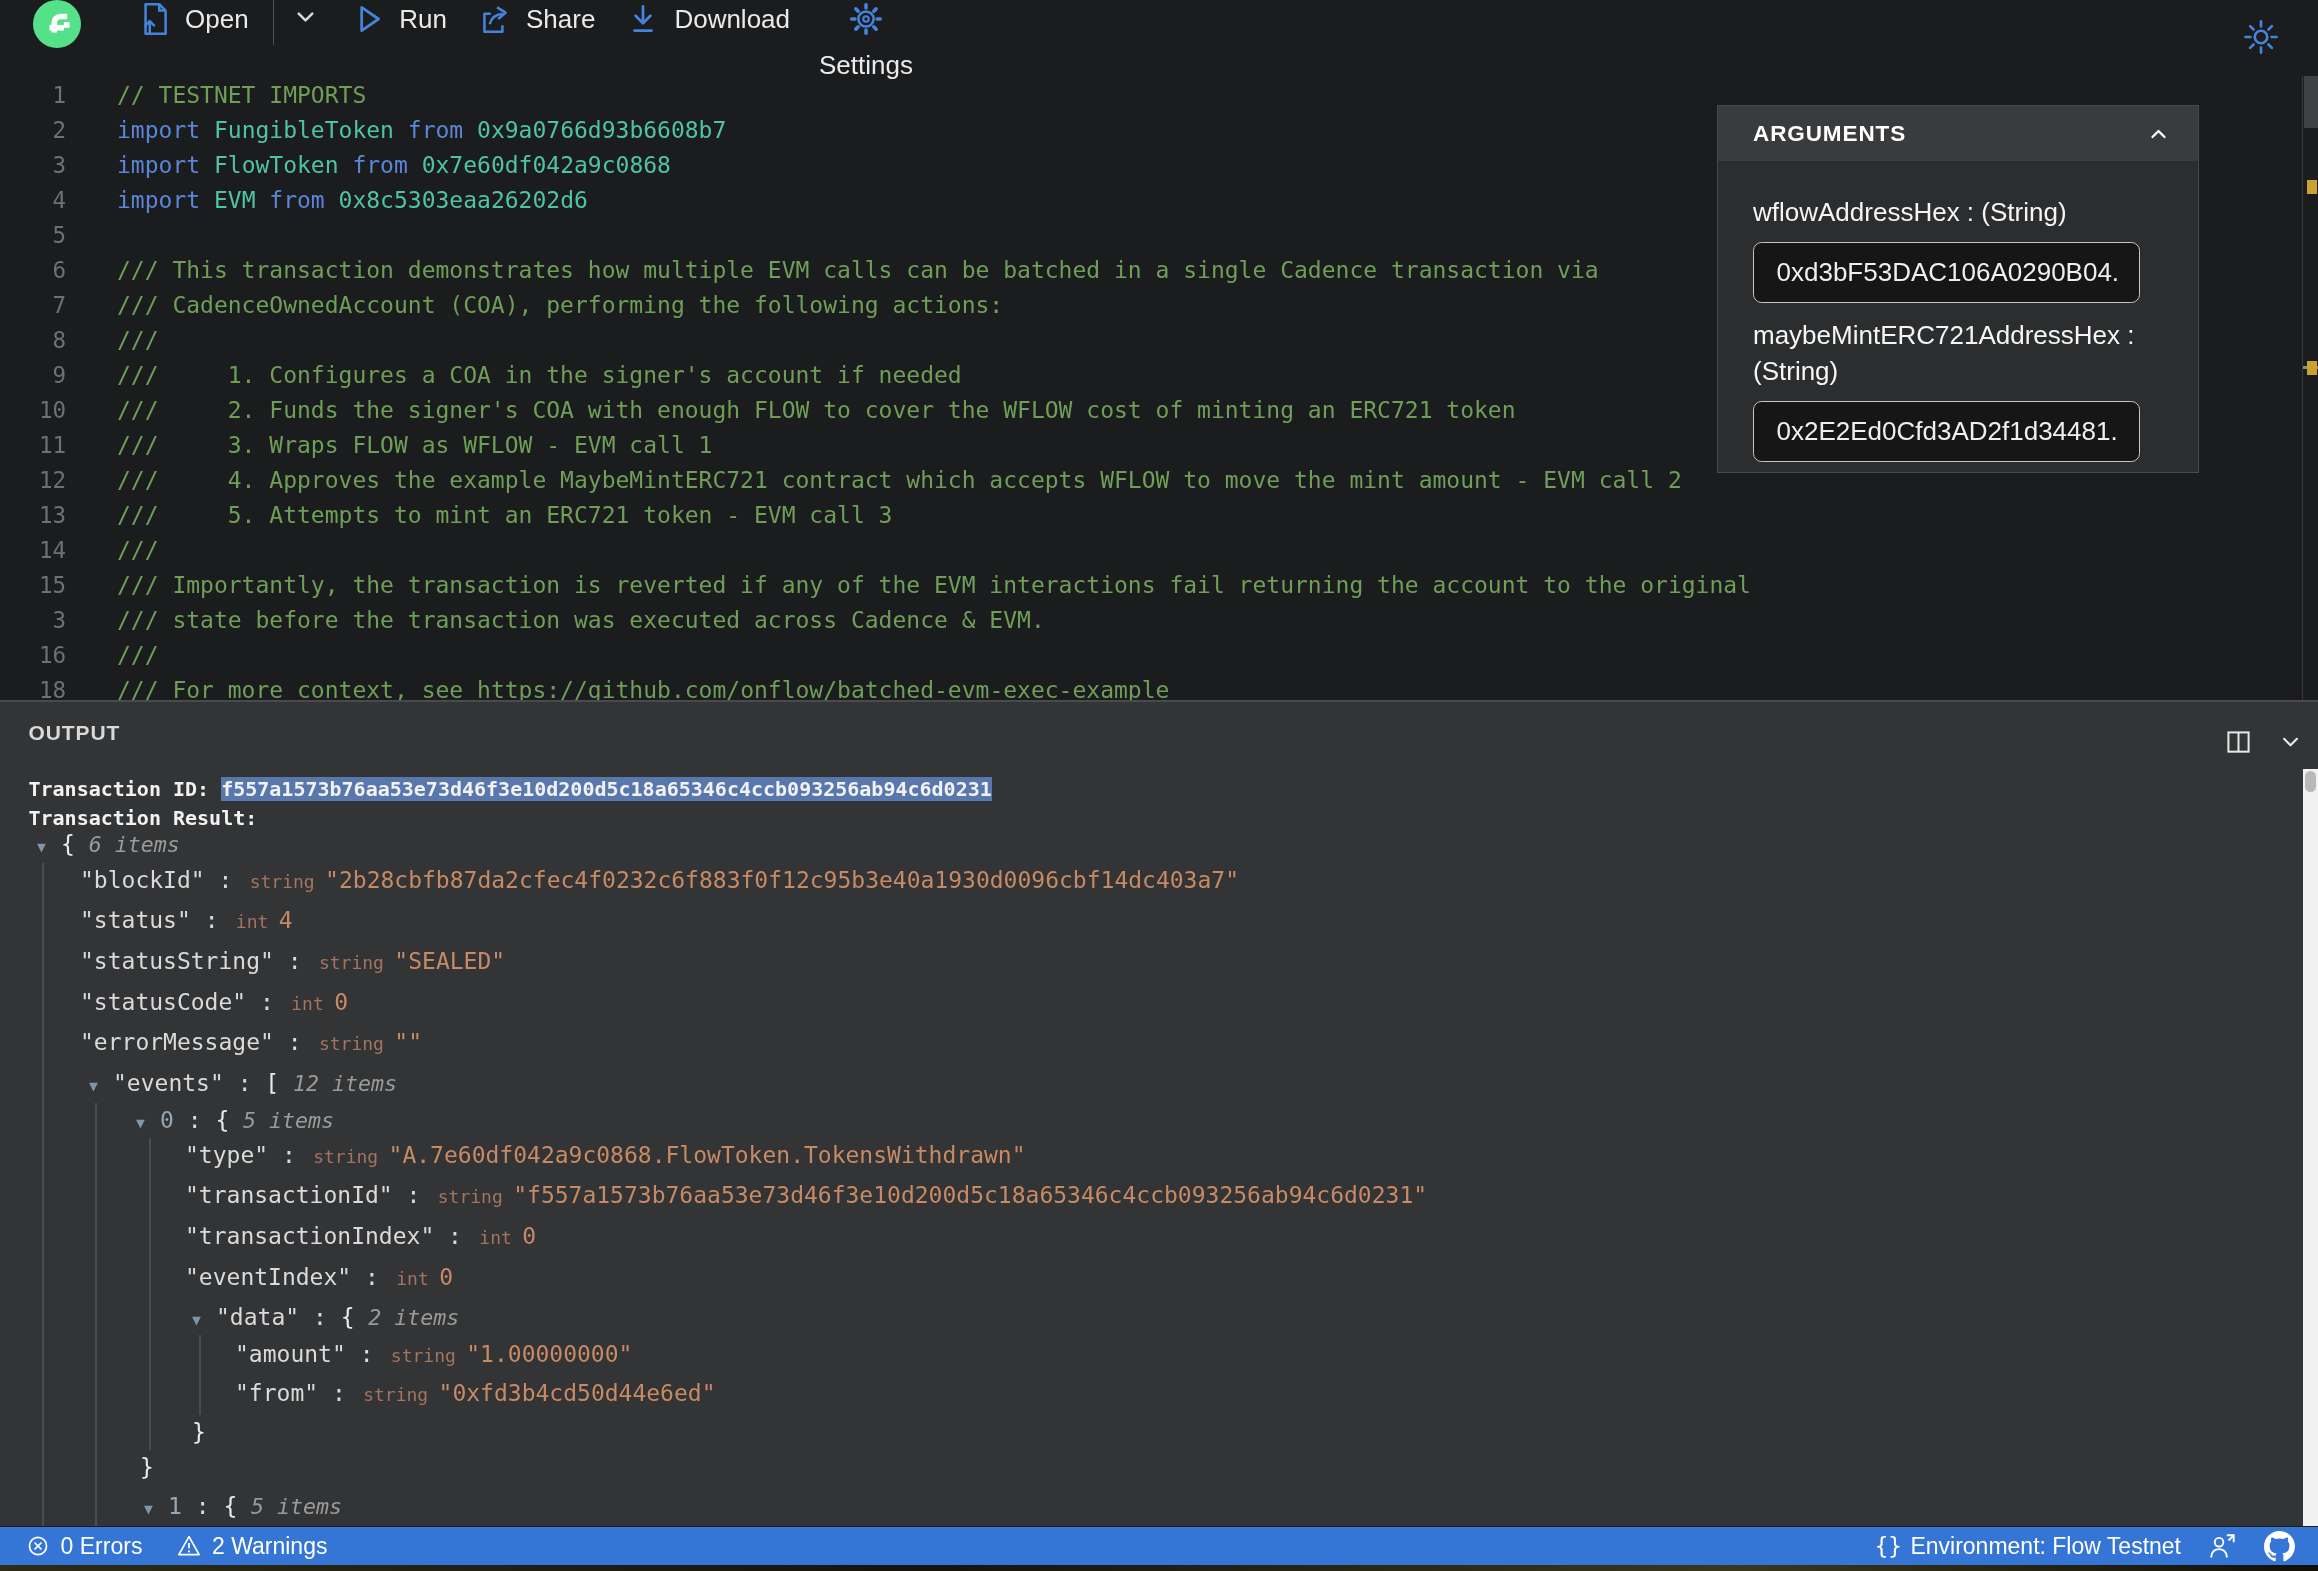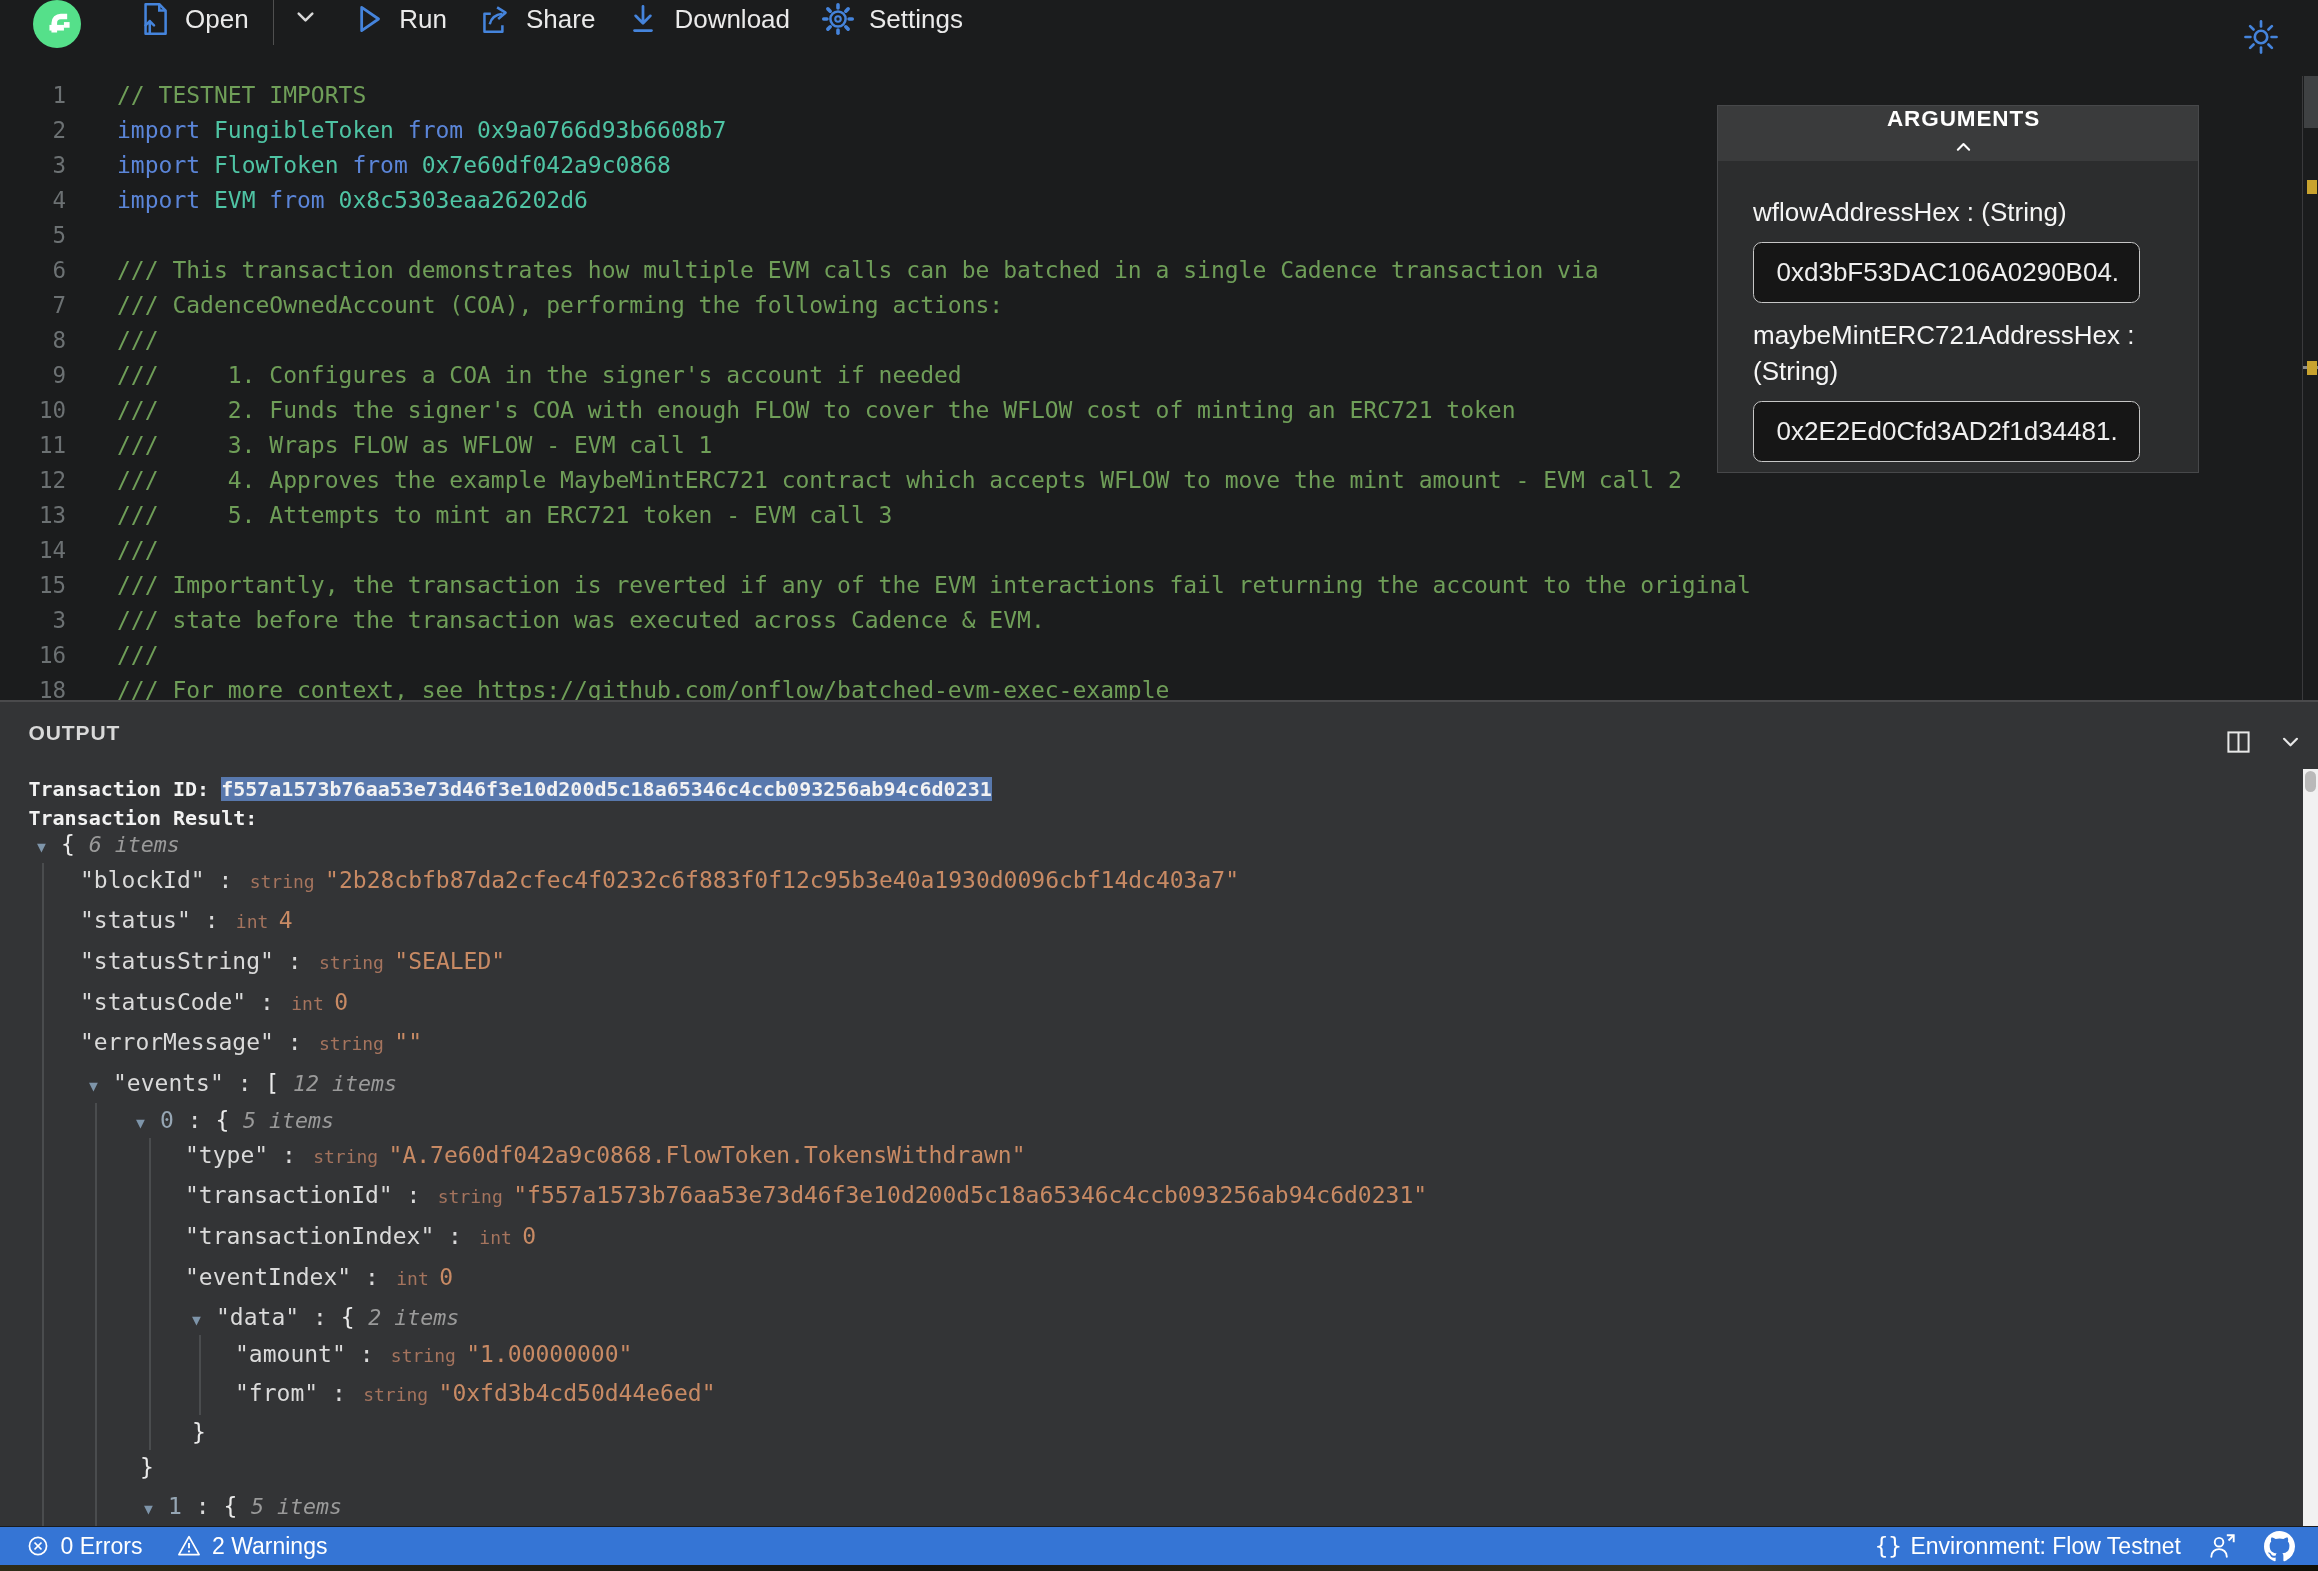--- a/index.html
+++ b/index.html
@@ -9,40 +9,40 @@
   
   .toolbar{position:absolute;left:0;top:0;width:2319px;height:76px;display:flex;align-items:flex-start;}
   .logo{width:48px;height:48px;margin-left:33px;border-radius:50%;background:#55e08a;display:flex;align-items:center;justify-content:center;flex:0 0 auto;}
   .tbtn{display:flex;align-items:center;gap:12px;font-size:26px;color:#eaeaea;cursor:pointer;}
   .tbtn svg{display:block;}
   .tb-open{margin-left:54px;}
   .tdivider{width:1.7px;height:45px;background:#4f4f4f;margin:0 14px 0 24px;}
   .tb-run{margin-left:26px;}
   .tb-share{margin-left:29px;}
   .tb-download{margin-left:29px;}
-  .tb-settings{margin-left:29px;}
+  .tb-settings{margin-left:29px;flex-direction:column;}
   .sun-toggle{position:absolute;left:2241px;top:17.3px;cursor:pointer;}
   
   .editor{position:absolute;left:0;top:78px;width:2302px;height:622px;
           font-family:"DejaVu Sans Mono",monospace;font-size:23px;line-height:35px;overflow:hidden;}
   .eline{display:flex;height:35px;white-space:pre;}
   .lnum{width:66px;text-align:right;color:#6c7173;flex:0 0 auto;font-size:22.5px;}
   .codetxt{margin-left:51px;white-space:pre;}
   .t-cm{color:#6f9e58;}
   .t-kw{color:#5b85d8;}
   .t-ty{color:#4fc4a4;}
   .t-lk{color:#6f9e58;text-decoration:underline;}
   
   .esb{position:absolute;left:2302px;top:76px;width:16.4px;height:624px;border-left:0.9px solid #3a3a3c;}
   .esb-thumb{position:absolute;left:0.9px;top:0;width:15.6px;height:52px;background:#3f4143;}
   .esb-mark{position:absolute;width:9.5px;height:14px;background:#c9a32f;left:4.3px;}
   .esb-line{position:absolute;left:0;width:16.4px;height:2.6px;background:#8a8a8a;}
   
   .args{position:absolute;left:1717px;top:105px;width:482px;height:368px;background:#2c2d2e;border:0.9px solid #47484a;box-sizing:border-box;}
-  .args-header{height:55px;background:#3a3b3c;display:flex;align-items:center;justify-content:space-between;padding:0 24px 0 35px;box-sizing:border-box;flex-direction:column;}
+  .args-header{height:55px;background:#3a3b3c;display:flex;align-items:center;justify-content:space-between;padding:0 24px 0 35px;box-sizing:border-box;}
   .args-title{font-size:22.5px;font-weight:bold;letter-spacing:0.9px;color:#fff;}
   .args-body{padding:19px 23px 0 35px;}
   .arg-label{font-size:26px;color:#f5f5f5;line-height:36px;margin-top:14px;}
   .arg-input{display:block;width:387px;height:61px;margin-top:12px;background:#161616;border:1.7px solid #c6c6c6;border-radius:8.6px;
              color:#efefef;font-size:26px;font-family:"Liberation Sans",sans-serif;padding:0 22.5px;box-sizing:border-box;outline:none;}
   
   .output{position:absolute;left:0;top:700px;width:2319px;height:826px;background:#333436;border-top:2.6px solid #4a4a4c;box-sizing:border-box;overflow:hidden;}
   .out-title{position:absolute;left:28.5px;top:19px;font-size:21px;font-weight:bold;letter-spacing:0.9px;color:#d9d9d9;}
   .out-icons{position:absolute;left:2222px;top:24px;display:flex;gap:19px;align-items:center;}
   .txrow{position:absolute;left:28.5px;height:31px;line-height:31px;font-family:"DejaVu Sans Mono",monospace;font-size:20px;font-weight:bold;color:#f2f2f2;white-space:pre;}

